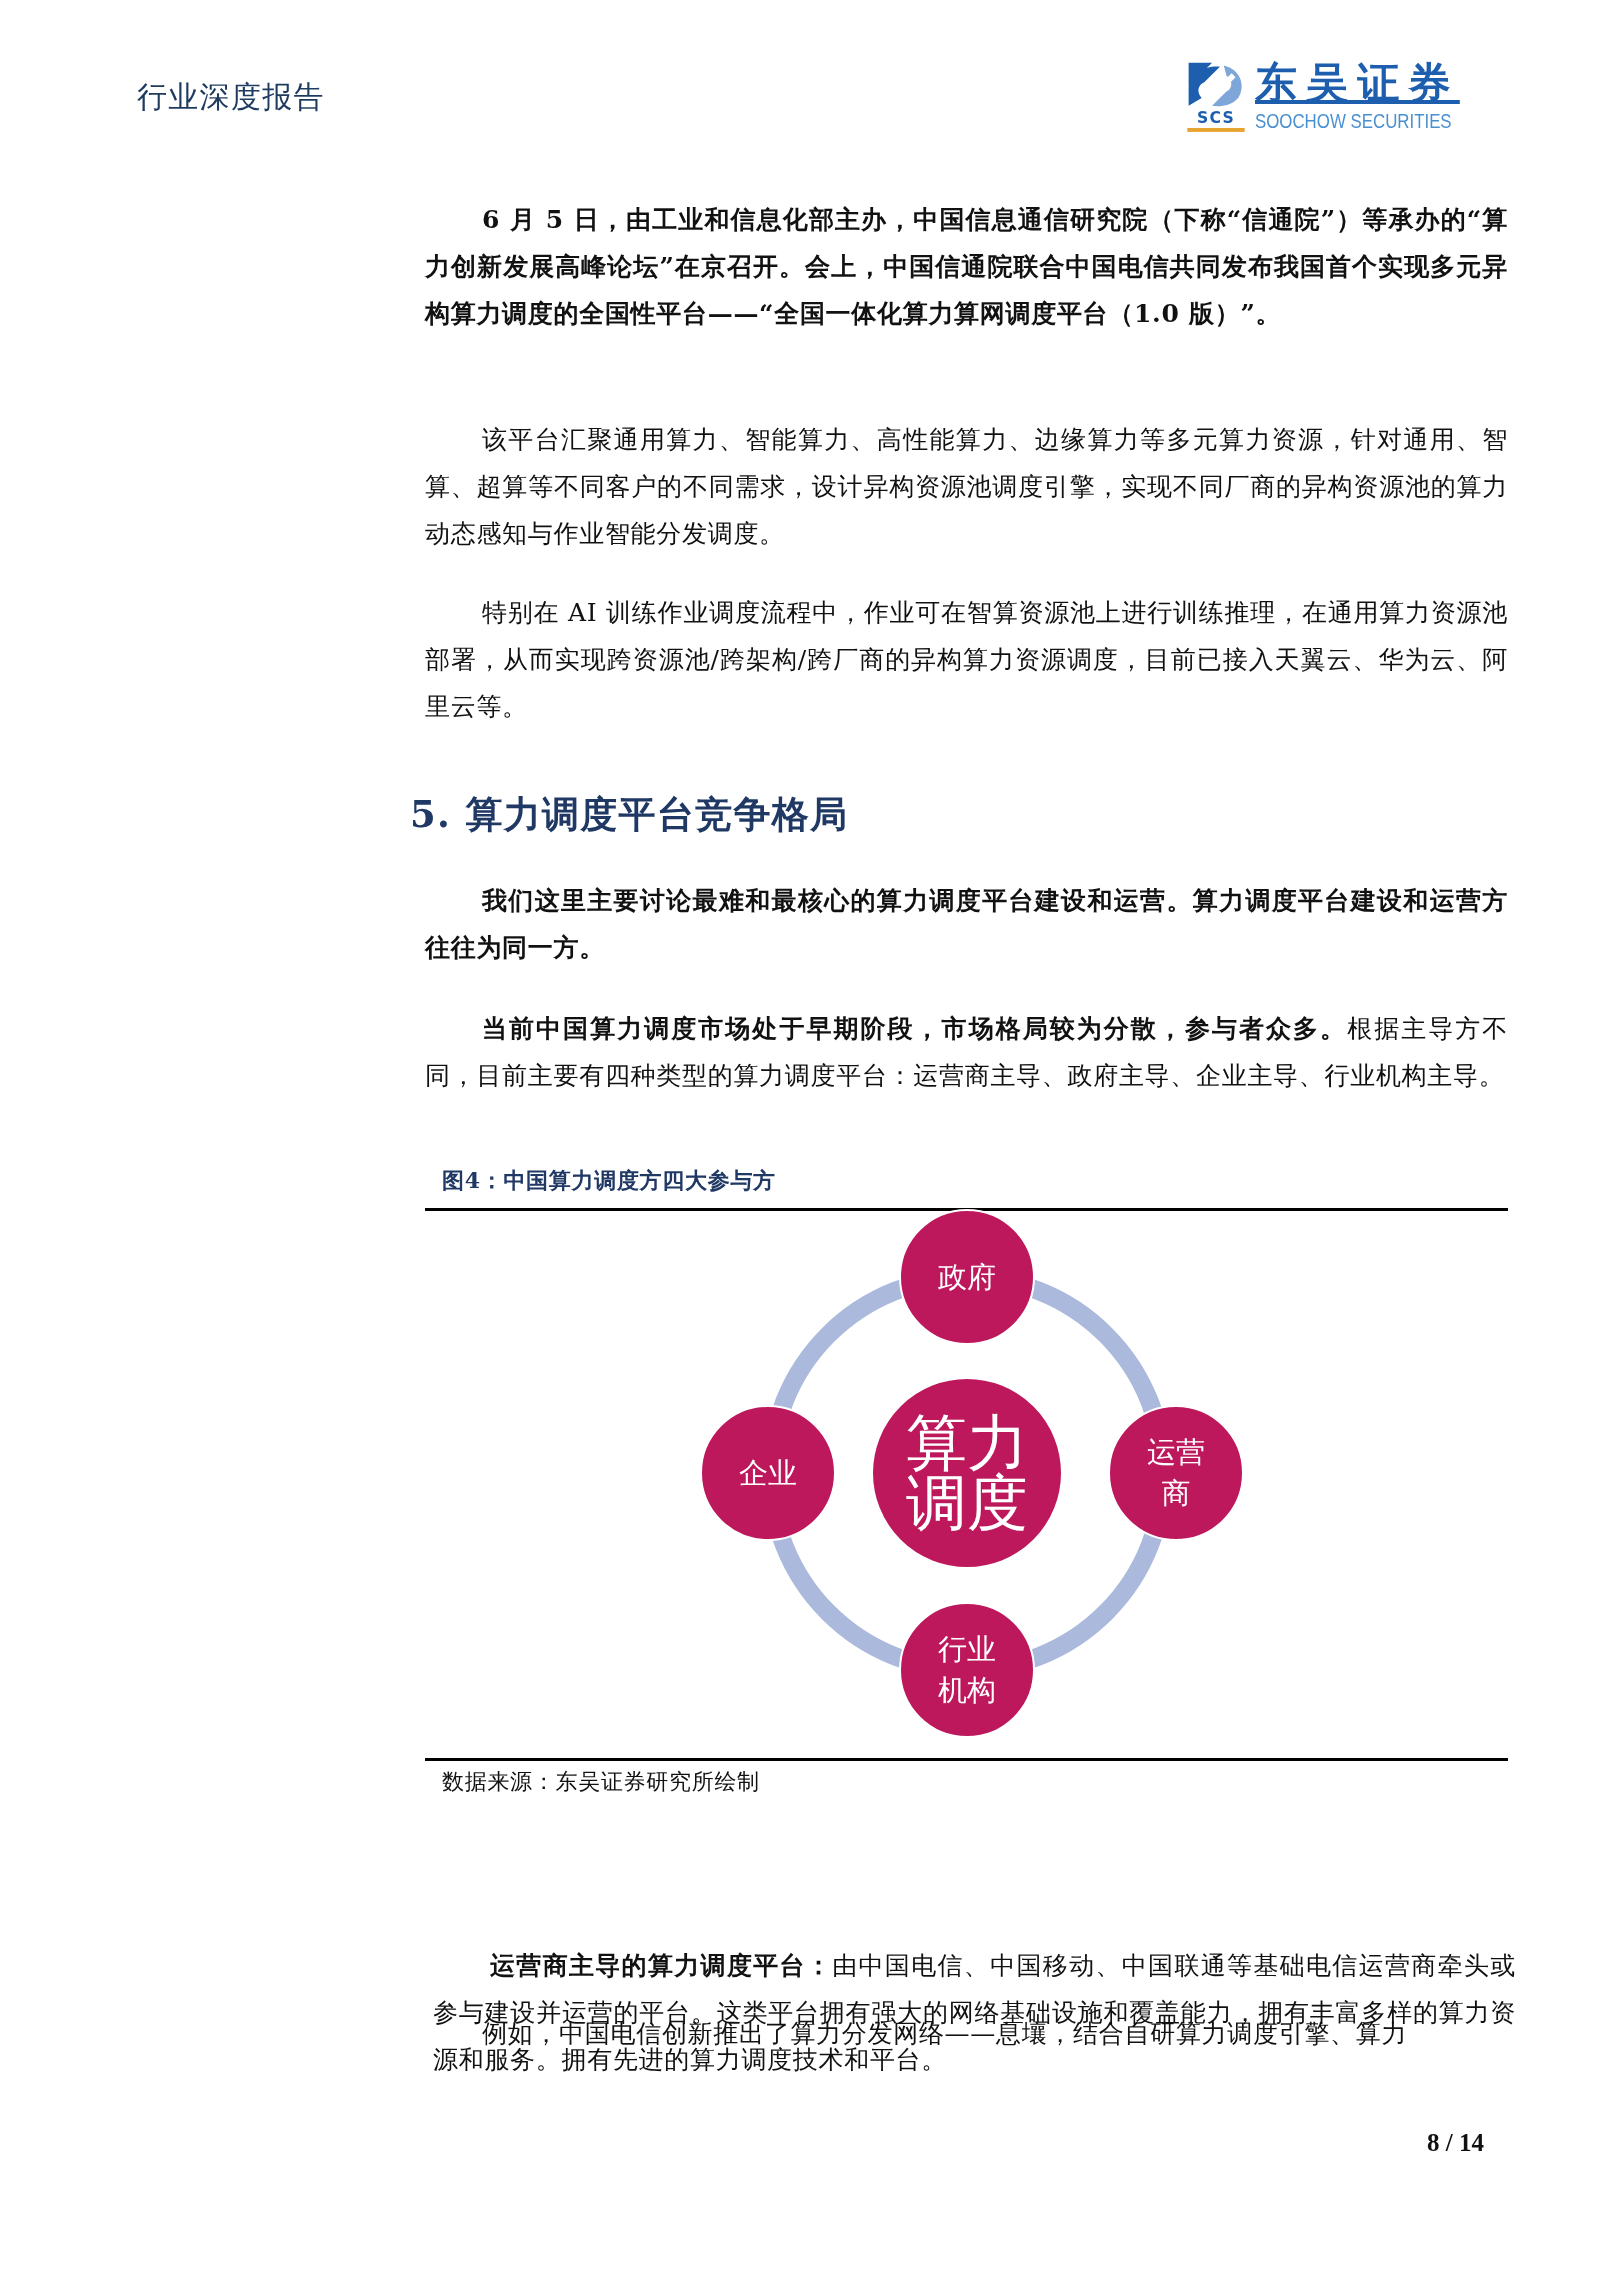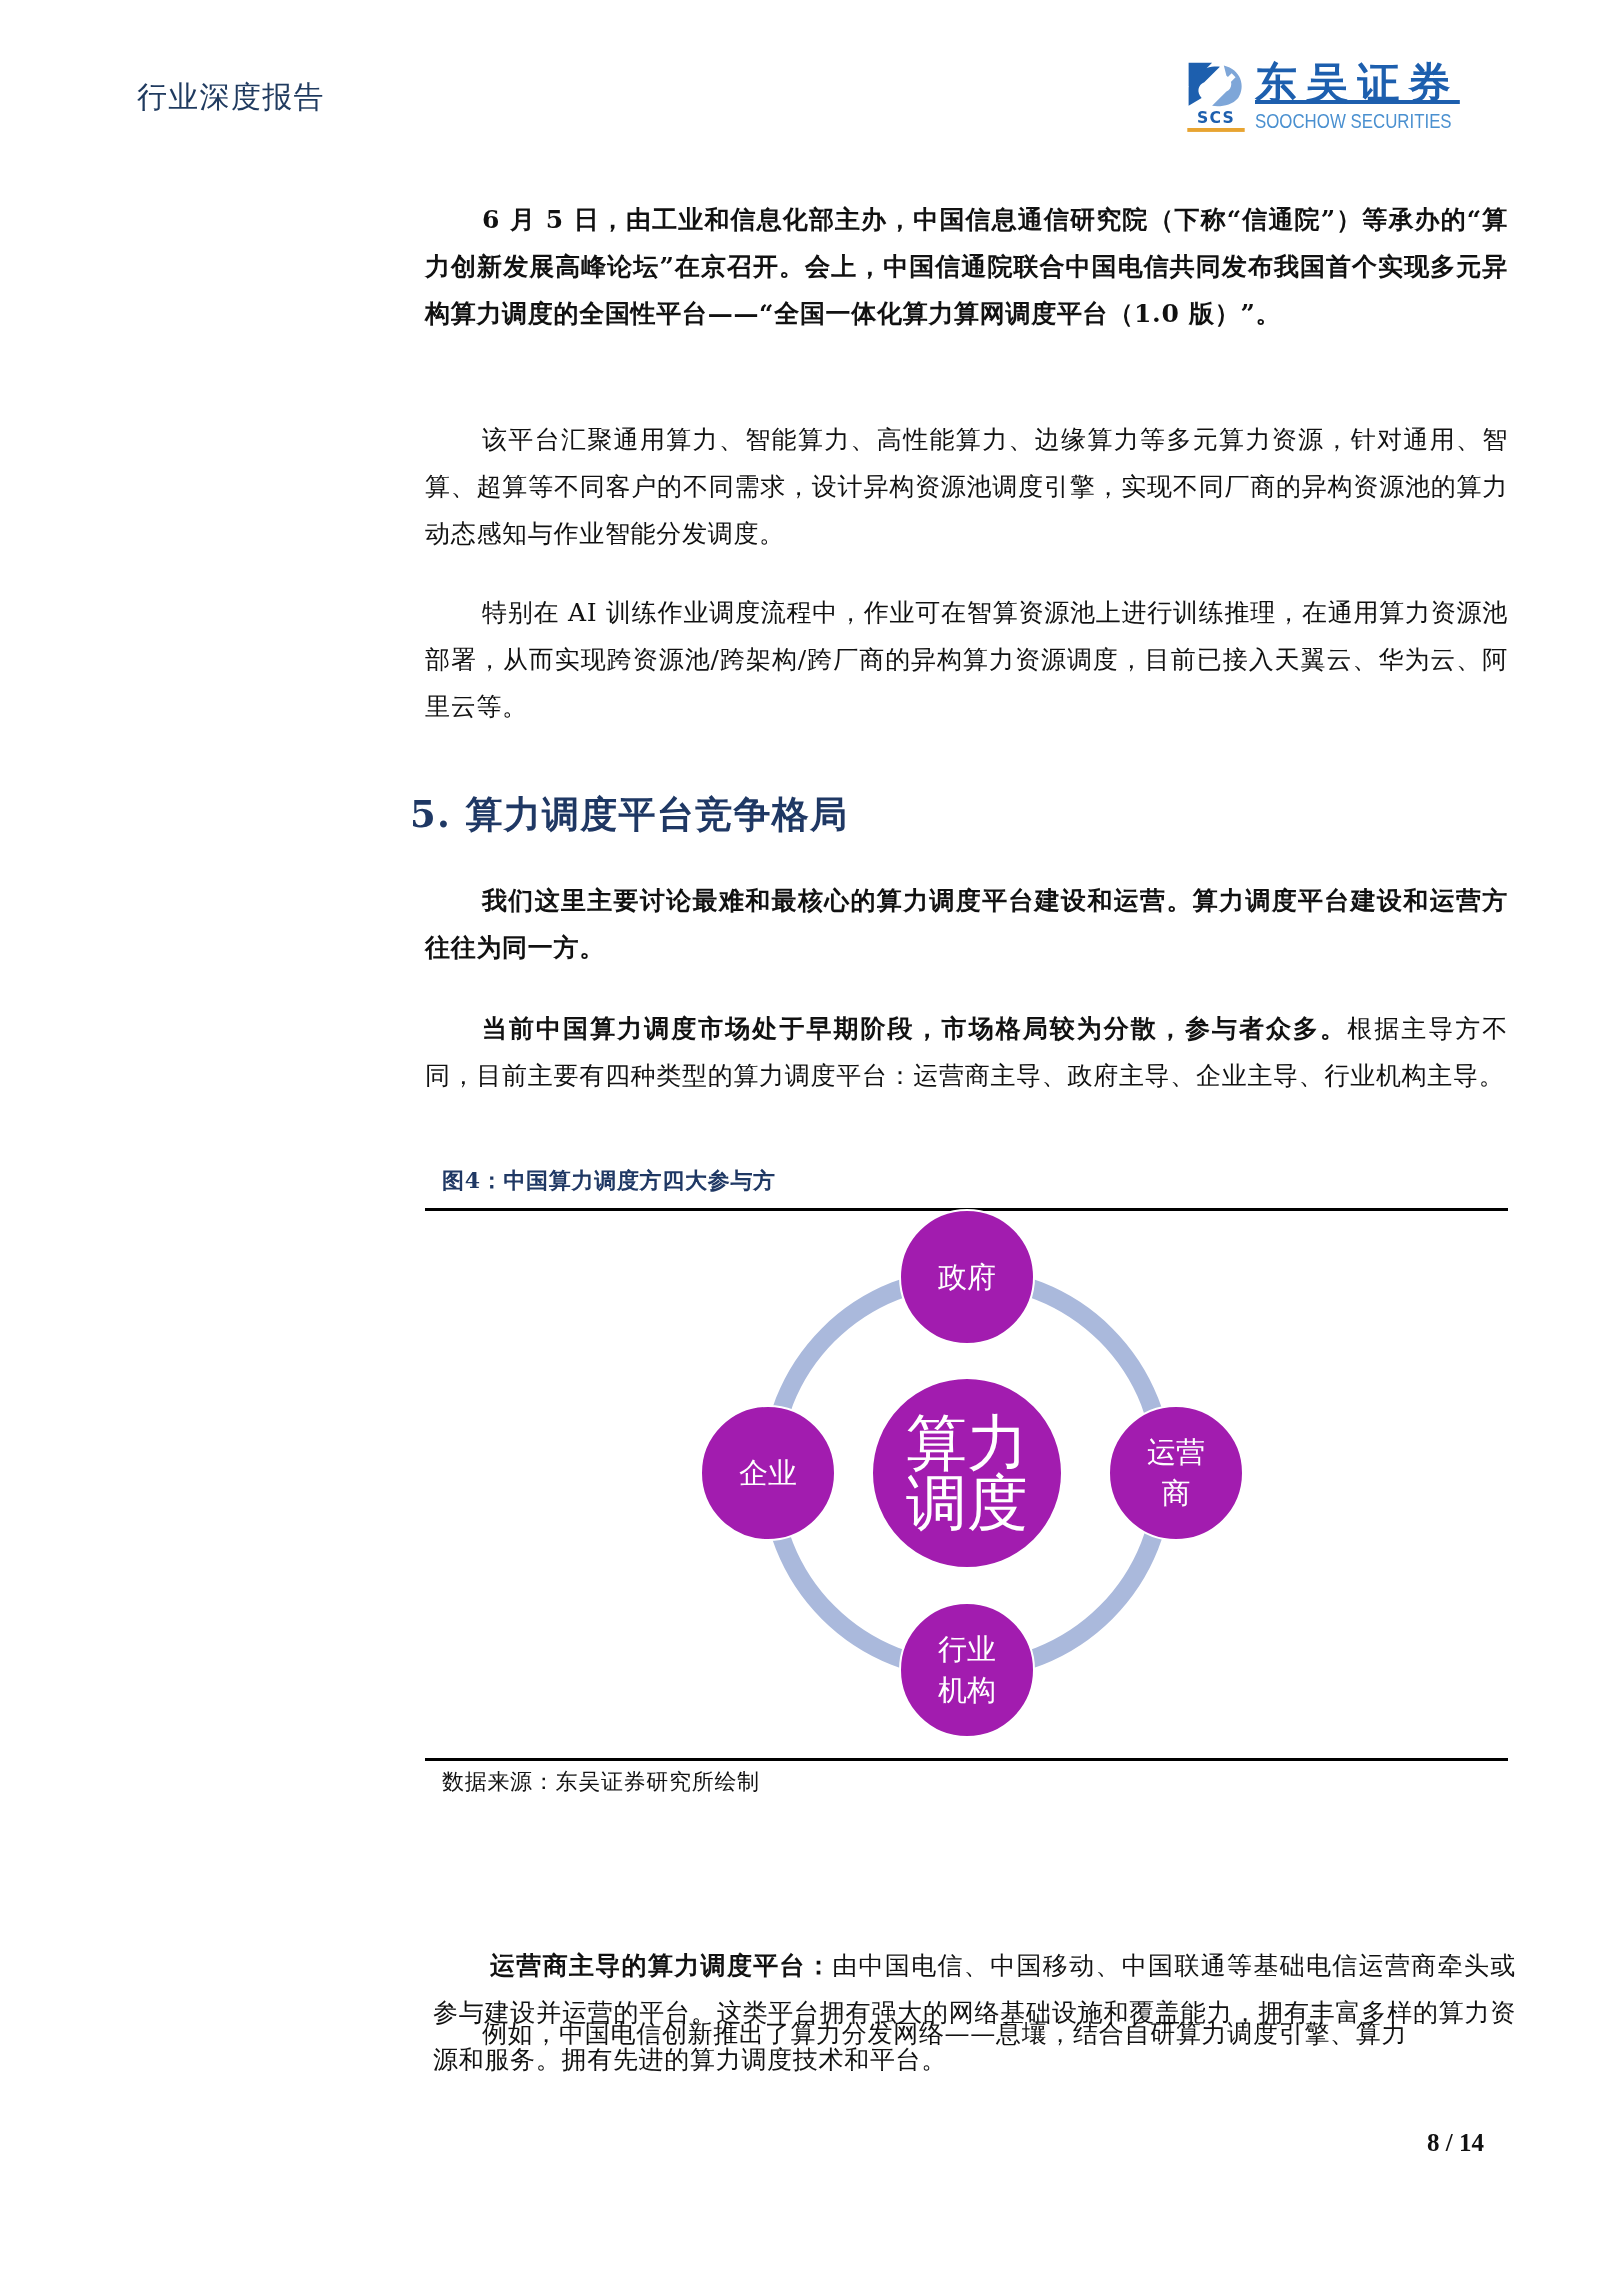--- a/index.html
+++ b/index.html
@@ -27,21 +27,21 @@
                    white-space: nowrap; letter-spacing: 1.3px; }
   .fig-caption { left: 442px; top: 1166px; font-size: 22px; font-weight: bold; color: #1f3864;
                  white-space: nowrap; letter-spacing: 0.7px; }
   .rule { left: 425px; width: 1083px; height: 3.3px; background: #000; }
   .source { left: 442px; top: 1767px; font-size: 22px; color: #111; white-space: nowrap; letter-spacing: 0.7px; }
   .page-num { left: 1427px; top: 2129px; font-size: 25px; font-weight: bold; white-space: nowrap;
               font-family: "Liberation Serif", serif; }
 
   
   .diagram { left: 681px; top: 1217px; width: 576px; height: 537px; }
-  .node { position: absolute; border-radius: 50%; background: #a21caf; color: #ffffff;
+  .node { position: absolute; border-radius: 50%; background: #be185d; color: #ffffff;
           display: flex; align-items: center; justify-content: center; text-align: center;
           border: 2.6px solid #ffffff; box-sizing: border-box; font-family: "DejaVu Serif", serif; }
   .node span { display: block; }
   .node-outer { width: 136px; height: 136px; font-size: 29px; line-height: 41px; }
   .node-center { width: 192px; height: 192px; font-size: 61px; line-height: 60px; }
 </style>
 </head>
 <body>
 
 <div class="abs hdr-title">行业深度报告</div>

